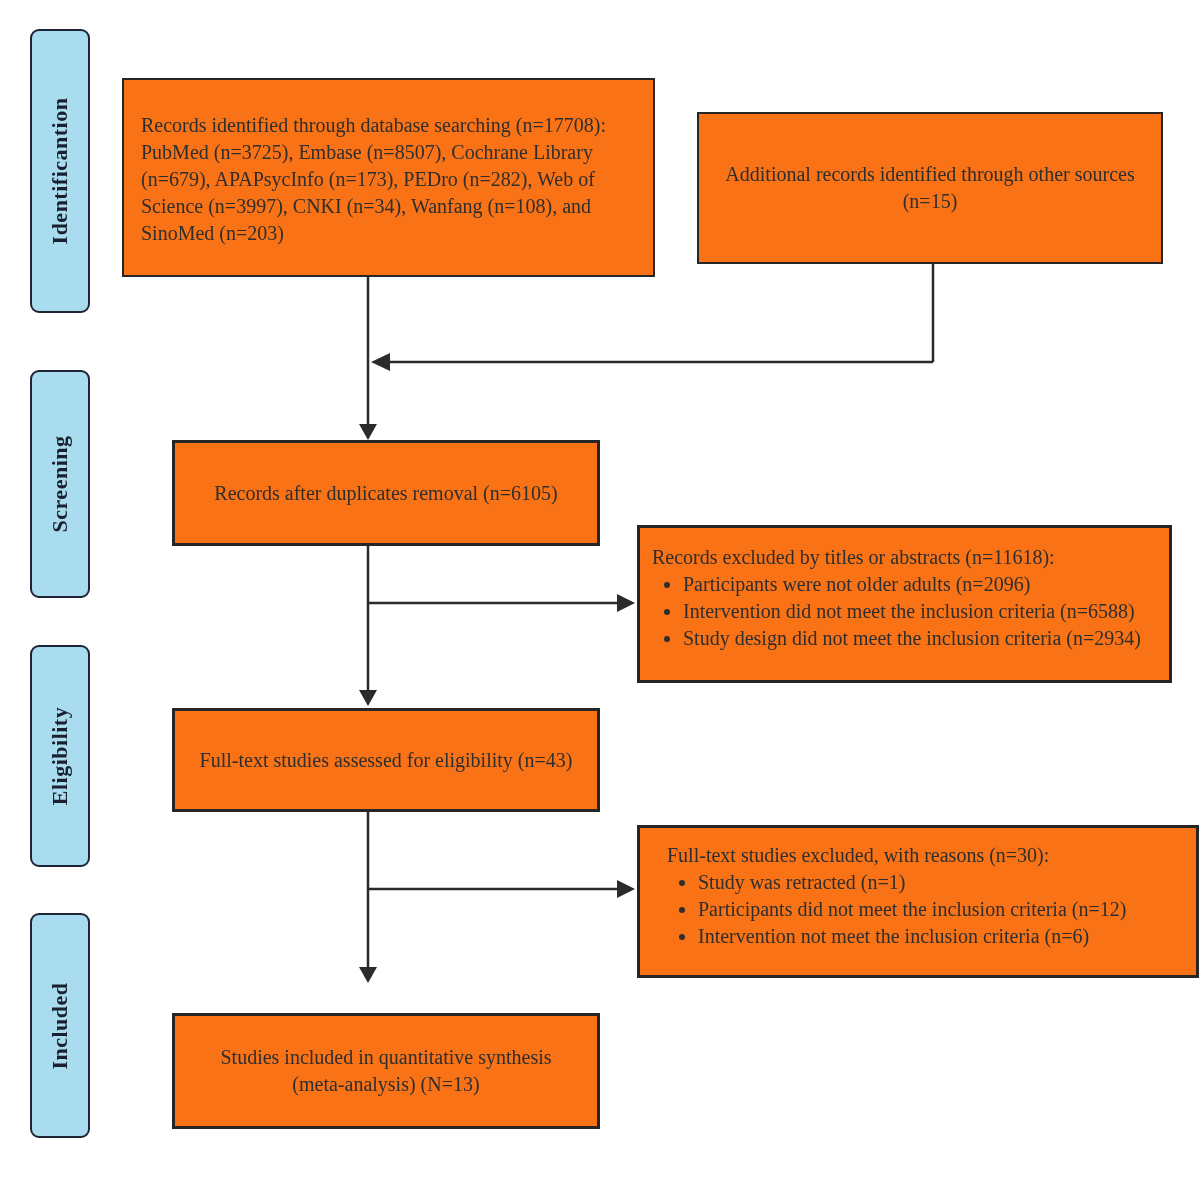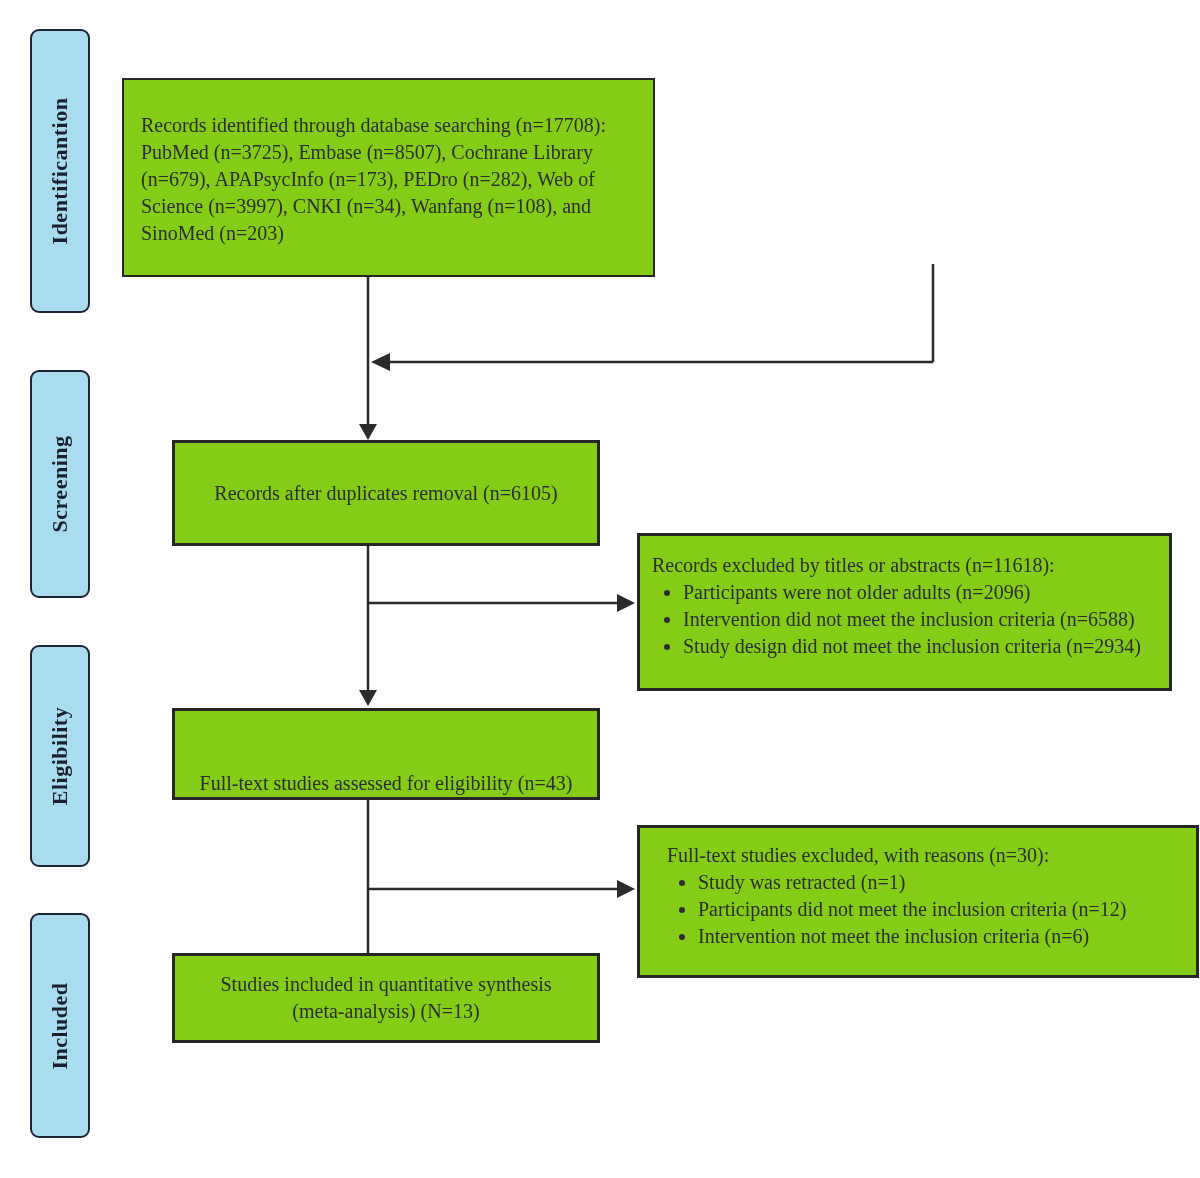--- a/index.html
+++ b/index.html
@@ -46,21 +46,21 @@
     color: #1a2030;
   }
   .stage-identification { top: 29px;  height: 284px; }
   .stage-screening      { top: 370px; height: 228px; }
   .stage-eligibility    { top: 645px; height: 222px; }
   .stage-included       { top: 913px; height: 225px; }
 
   
   .box {
     position: absolute;
-    background: #84cc16;
+    background: #f97316;
     border: 2px solid #262626;
     box-sizing: border-box;
     font-size: 20px;
     line-height: 27px;
     font-family: Liberation Serif, serif;
   }
   .thick { border-width: 3px; }
   .box-text {
     white-space: pre-line;
   }
@@ -76,31 +76,30 @@
   }
   .box-additional {
     left: 697px; top: 112px; width: 466px; height: 152px;
   }
   .box-duplicates {
     left: 172px; top: 440px; width: 428px; height: 106px;
   }
   .box-excluded-titles {
     left: 637px; top: 525px; width: 535px; height: 158px;
     padding: 16px 2px 0 12px;
-    margin-top: 8px;
   }
   .box-fulltext {
-    left: 172px; top: 708px; width: 428px; height: 92px; align-items: flex-end;
+    left: 172px; top: 708px; width: 428px; height: 104px;
   }
   .box-excluded-fulltext {
     left: 637px; top: 825px; width: 562px; height: 153px;
     padding: 14px 2px 0 27px;
   }
   .box-included {
-    left: 172px; top: 953px; width: 428px; height: 90px;
+    left: 172px; top: 1013px; width: 428px; height: 116px;
   }
   .excl-list {
     margin: 0;
     padding-left: 31px;
   }
   .excl-list li {
     list-style-type: disc;
   }
 </style>
 </head>
@@ -158,20 +157,24 @@
   </div>
 
   <div class="box box-identified">
     <div class="box-text">Records identified through database searching (n=17708):
 PubMed (n=3725), Embase (n=8507), Cochrane Library
 (n=679), APAPsycInfo (n=173),  PEDro (n=282), Web of
 Science (n=3997), CNKI (n=34), Wanfang (n=108), and
 SinoMed (n=203)</div>
   </div>
 
+  <div class="box center-text box-additional">
+    <div class="box-text">Additional records identified through other sources
+(n=15)</div>
+  </div>
 
   <div class="box thick center-text box-duplicates">
     <div class="box-text">Records after duplicates removal (n=6105)</div>
   </div>
 
   <div class="box thick box-excluded-titles">
     <div>Records excluded by titles or abstracts (n=11618):</div>
     <ul class="excl-list">
       <li>Participants were not older adults (n=2096)</li>
       <li>Intervention did not  meet the inclusion criteria (n=6588)</li>

